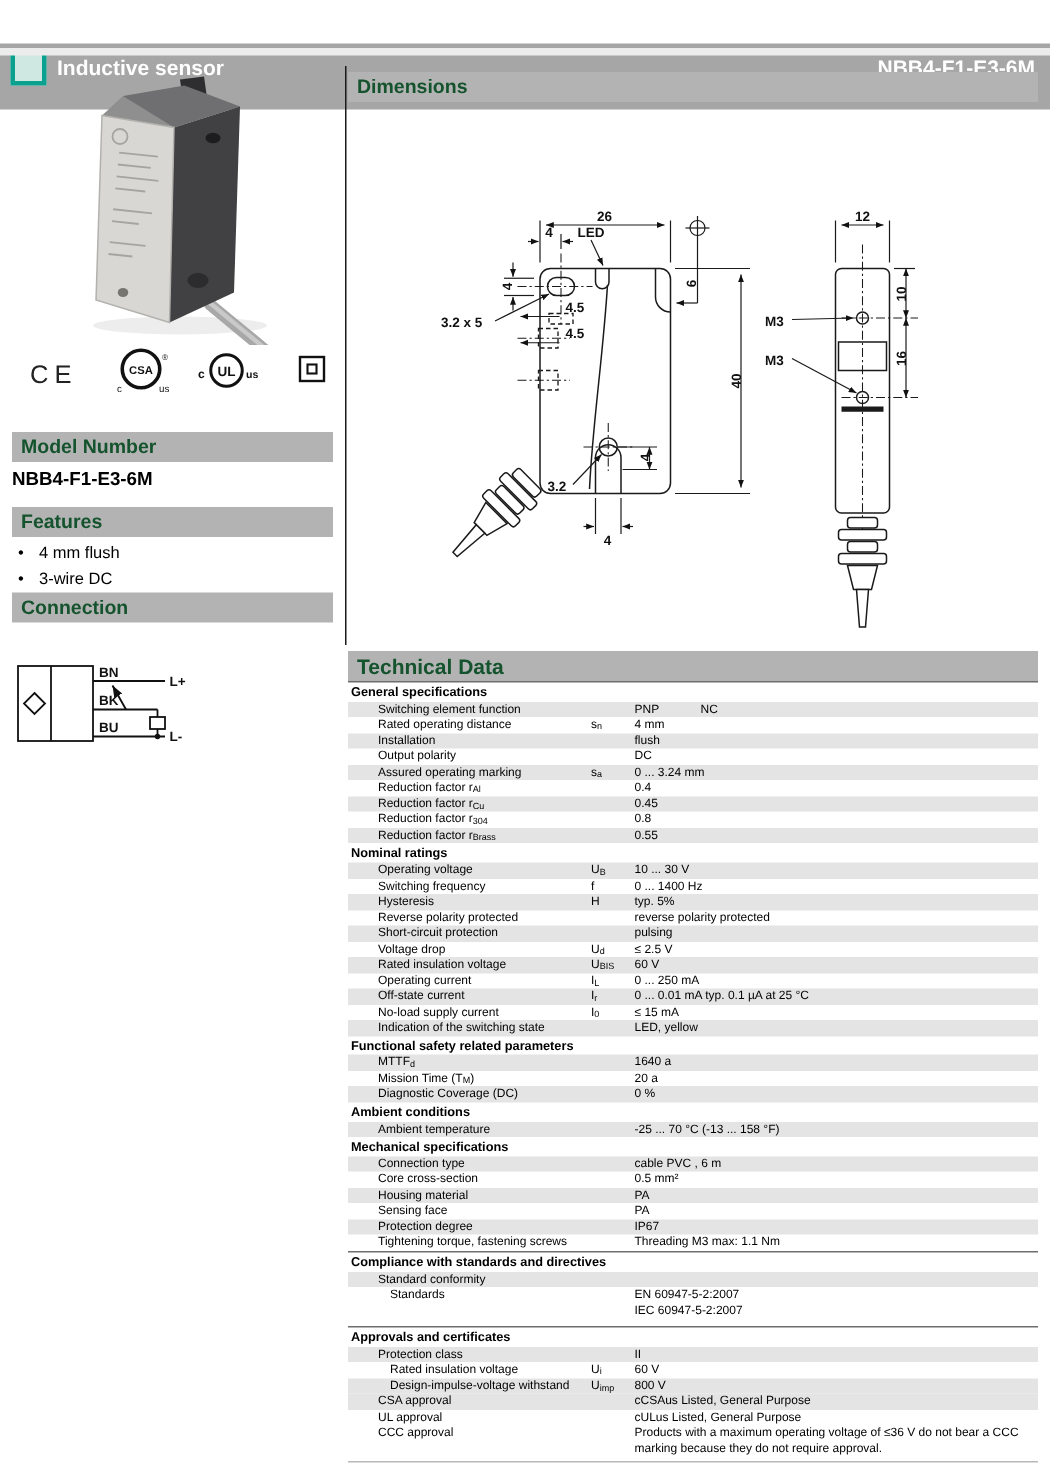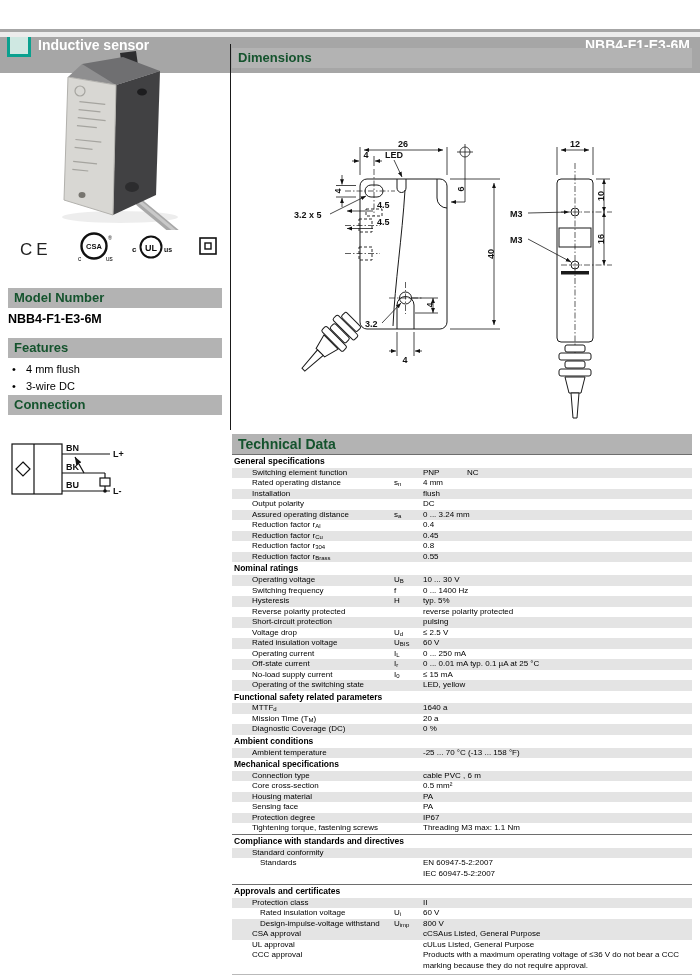--- a/index.html
+++ b/index.html
@@ -290,21 +290,21 @@
           </div>
           <div class="trow bg">
             <span class="c-label">Installation</span>
             <span class="c-val">flush</span>
           </div>
           <div class="trow">
             <span class="c-label">Output polarity</span>
             <span class="c-val">DC</span>
           </div>
           <div class="trow bg">
-            <span class="c-label">Assured operating distance</span>
+            <span class="c-label">Assured operating marking</span>
             <span class="c-sym">s<sub>a</sub></span>
             <span class="c-val">0 ... 3.24 mm</span>
           </div>
           <div class="trow">
             <span class="c-label">Reduction factor r<sub>Al</sub></span>
             <span class="c-val">0.4</span>
           </div>
           <div class="trow bg">
             <span class="c-label">Reduction factor r<sub>Cu</sub></span>
             <span class="c-val">0.45</span>
@@ -362,21 +362,21 @@
             <span class="c-label">Off-state current</span>
             <span class="c-sym">I<sub>r</sub></span>
             <span class="c-val">0 ... 0.01 mA typ. 0.1 µA at 25 °C</span>
           </div>
           <div class="trow">
             <span class="c-label">No-load supply current</span>
             <span class="c-sym">I<sub>0</sub></span>
             <span class="c-val">≤ 15 mA</span>
           </div>
           <div class="trow bg">
-            <span class="c-label">Operating of the switching state</span>
+            <span class="c-label">Indication of the switching state</span>
             <span class="c-val">LED, yellow</span>
           </div>
         </div>
         <div class="tsec">
           <div class="tsec-title">Functional safety related parameters</div>
           <div class="trow bg">
             <span class="c-label">MTTF<sub>d</sub></span>
             <span class="c-val">1640 a</span>
           </div>
           <div class="trow">

